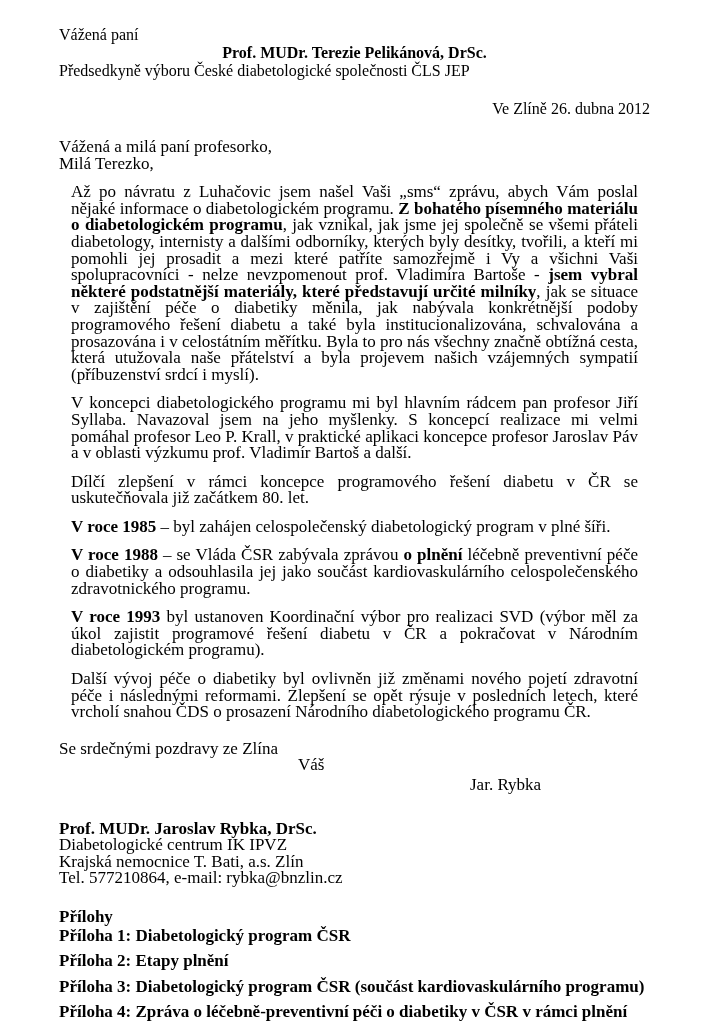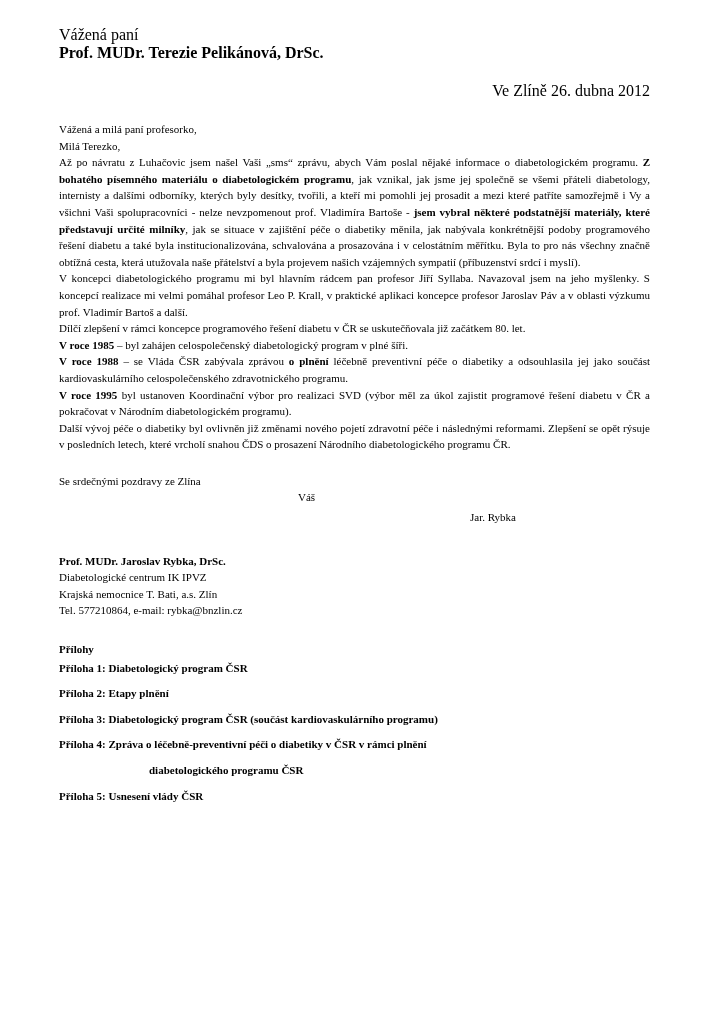--- a/index.html
+++ b/index.html
@@ -17,45 +17,46 @@
   }
   .page {
     position: relative;
     width: 708px;
     height: 1024px;
     background: #ffffff;
     box-sizing: border-box;
     padding: 26px 58px 0 59px;
   }
   .letter-body {
-    font-size: 11px;
+    font-size: 17px;
     line-height: 16.6px;
   }
   .addressee {
     margin: 0 0 0 0;
   }
   .addressee p {
     margin: 0;
   }
   .addressee .bold-line {
     font-weight: bold;
+    text-align: center;
   }
   .date-line {
     margin: 20px 0 0 0;
     text-align: right;
     padding-left: 155px;
   }
   .salutation {
     margin: 21px 0 0 0;
   }
   .salutation p {
     margin: 0;
   }
   p.just {
-    margin: 0;
+    margin: 12px;
     text-align: justify;
     text-justify: inter-word;
   }
   p.left {
     margin: 0;
     text-align: left;
   }
   b, .b {
     font-weight: bold;
   }
@@ -101,20 +102,21 @@
   }
 </style>
 </head>
 <body>
 
 <div class="page">
 
   <div class="addressee">
     <p class="left">Vážená paní</p>
     <p class="left bold-line">Prof. MUDr. Terezie Pelikánová, DrSc.</p>
+    <p class="left">Předsedkyně výboru České diabetologické společnosti ČLS JEP</p>
   </div>
 
   <div class="date-line">
     <span>Ve Zlíně 26. dubna 2012</span>
   </div>
 
   <div class="salutation letter-body">
     <p class="left">Vážená a milá paní profesorko,</p>
     <p class="left">Milá Terezko,</p>
   </div>
@@ -125,21 +127,21 @@
 
     <p class="just">V koncepci diabetologického programu mi byl hlavním rádcem pan profesor Jiří Syllaba. Navazoval jsem na jeho myšlenky. S koncepcí realizace mi velmi pomáhal profesor Leo P. Krall, v praktické aplikaci koncepce profesor Jaroslav Páv a v oblasti výzkumu prof. Vladimír Bartoš a další.</p>
 
     <p class="just">Dílčí zlepšení v rámci koncepce programového řešení diabetu v ČR se uskutečňovala již začátkem 80. let.</p>
 
 
     <p class="just"><b>V roce 1985</b><span> – byl zahájen celospolečenský diabetologický program v plné šíři.</span></p>
 
     <p class="just"><b>V roce 1988</b><span> – se Vláda ČSR zabývala zprávou </span><b>o plnění</b><span> léčebně preventivní péče o diabetiky a odsouhlasila jej jako součást kardiovaskulárního celospolečenského zdravotnického programu.</span></p>
 
-    <p class="just"><b>V roce 1995</b><span> byl ustanoven Koordinační výbor pro realizaci SVD (výbor měl za úkol zajistit programové řešení diabetu v ČR a pokračovat v Národním diabetologickém programu).</span></p>
+    <p class="just"><b>V roce 1993</b><span> byl ustanoven Koordinační výbor pro realizaci SVD (výbor měl za úkol zajistit programové řešení diabetu v ČR a pokračovat v Národním diabetologickém programu).</span></p>
 
     <p class="just">Další vývoj péče o diabetiky byl ovlivněn již změnami nového pojetí zdravotní péče i následnými reformami. Zlepšení se opět rýsuje v posledních letech, které vrcholí snahou ČDS o prosazení Národního diabetologického programu ČR.</p>
   </div>
 
   <div class="closing letter-body">
     <p class="left">Se srdečnými pozdravy ze Zlína</p>
     <p class="vas-line">Váš</p>
     <p class="signer-line">Jar. Rybka</p>
   </div>
 

